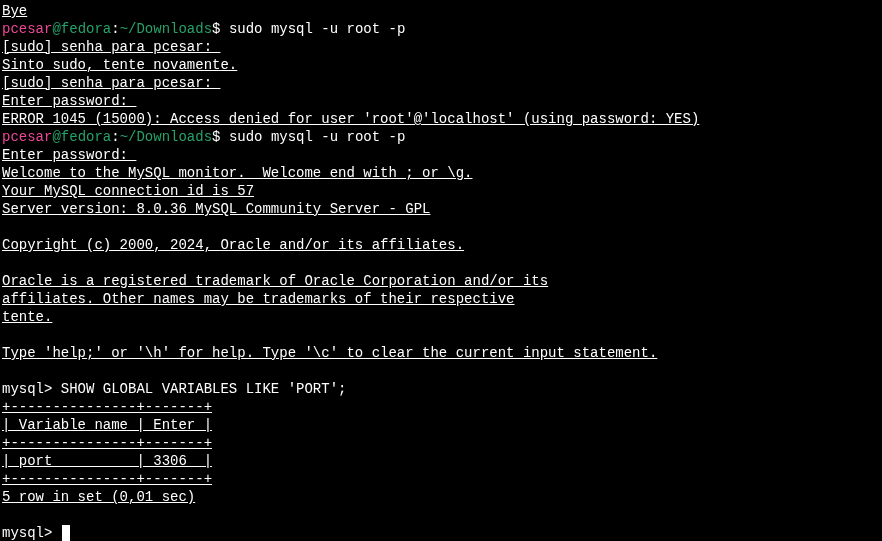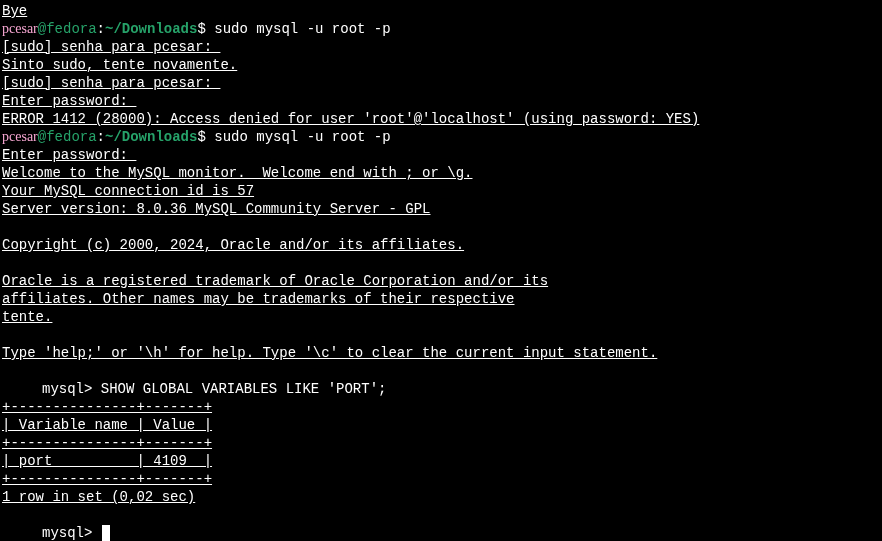--- a/index.html
+++ b/index.html
@@ -12,66 +12,66 @@
       color: #ffffff;
       font-family: 'Courier New', Courier, monospace;
       font-size: 14px;
       line-height: 18px;
       padding: 2px;
       width: 882px;
       height: 541px;
       overflow: hidden;
       white-space: pre;
     }
-    .user { color: #f9a8d4; font-family: Liberation Serif, serif; }
+    .user { color: #ec4899; }
     .host { color: #26a269; }
     .at { color: #26a269; }
     .colon { color: #ffffff; }
-    .path { color: #26a269; font-weight: bold; }
+    .path { color: #26a269; }
     .dollar { color: #ffffff; }
     .cmd { color: #ffffff; font-family: Liberation Mono, monospace; }
     .out { color: #ffffff; text-decoration: underline; }
-    .prompt-mysql { color: #ffffff; margin-left: 40px; }
+    .prompt-mysql { color: #ffffff; }
     .cursor {
       display: inline-block;
       width: 8px;
       height: 16px;
       background-color: #ffffff;
       vertical-align: text-bottom;
       margin-left: 1px;
     }
   </style>
 </head>
 <body><span class="out">Bye</span>
 <span class="user">pcesar</span><span class="at">@</span><span class="host">fedora</span><span class="colon">:</span><span class="path">~/Downloads</span><span class="dollar">$ </span><span class="cmd">sudo mysql -u root -p</span>
 <span class="out">[sudo] senha para pcesar: </span>
 <span class="out">Sinto sudo, tente novamente.</span>
 <span class="out">[sudo] senha para pcesar: </span>
 <span class="out">Enter password: </span>
-<span class="out">ERROR 1412 (28000): Access denied for user 'root'@'localhost' (using password: YES)</span>
+<span class="out">ERROR 1045 (15000): Access denied for user 'root'@'localhost' (using password: YES)</span>
 <span class="user">pcesar</span><span class="at">@</span><span class="host">fedora</span><span class="colon">:</span><span class="path">~/Downloads</span><span class="dollar">$ </span><span class="cmd">sudo mysql -u root -p</span>
 <span class="out">Enter password: </span>
 <span class="out">Welcome to the MySQL monitor.  Welcome end with ; or \g.</span>
 <span class="out">Your MySQL connection id is 57</span>
 <span class="out">Server version: 8.0.36 MySQL Community Server - GPL</span>
 <span class="out"></span>
 <span class="out">Copyright (c) 2000, 2024, Oracle and/or its affiliates.</span>
 <span class="out"></span>
 <span class="out">Oracle is a registered trademark of Oracle Corporation and/or its</span>
 <span class="out">affiliates. Other names may be trademarks of their respective</span>
 <span class="out">tente.</span>
 <span class="out"></span>
 <span class="out">Type 'help;' or '\h' for help. Type '\c' to clear the current input statement.</span>
 <span class="out"></span>
 <span class="prompt-mysql">mysql&gt; </span><span class="cmd">SHOW GLOBAL VARIABLES LIKE 'PORT';</span>
 <span class="out">+---------------+-------+</span>
-<span class="out">| Variable_name | Value |</span>
+<span class="out">| Variable_name | Enter |</span>
 <span class="out">+---------------+-------+</span>
-<span class="out">| port          | 4109  |</span>
+<span class="out">| port          | 3306  |</span>
 <span class="out">+---------------+-------+</span>
-<span class="out">1 row in set (0,02 sec)</span>
+<span class="out">5 row in set (0,01 sec)</span>
 <span class="out"></span>
 <span class="prompt-mysql">mysql&gt; </span><span class="cursor"></span>
 
 
 
 
 
 
 </body></html>

